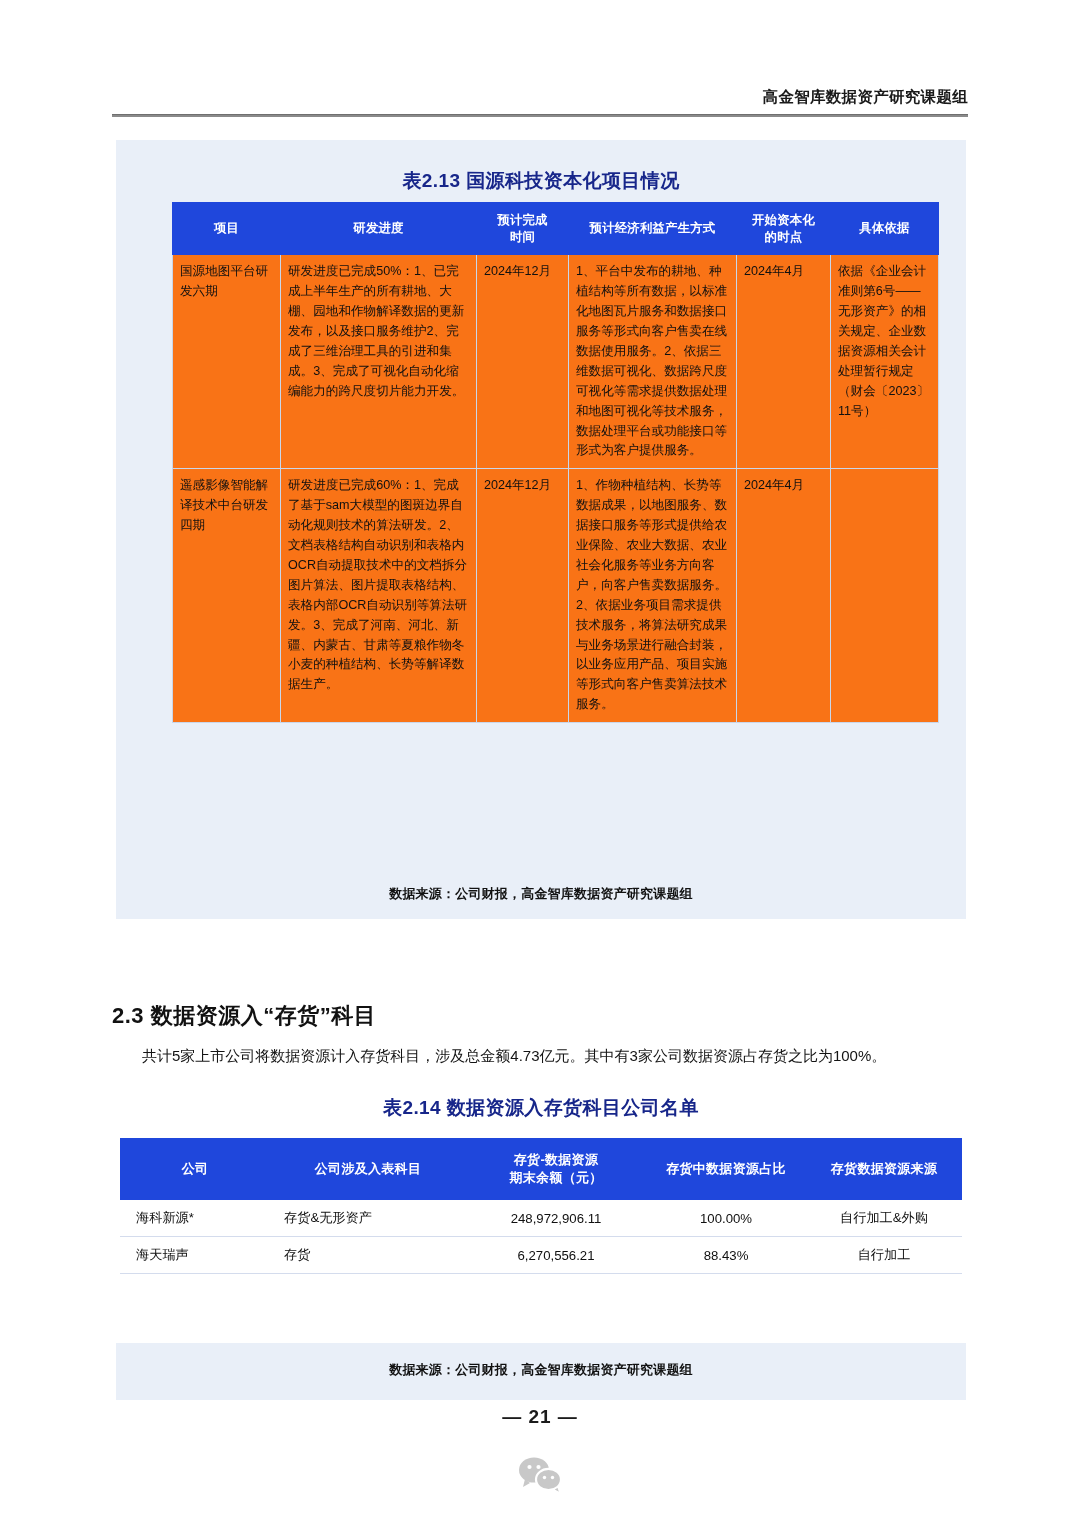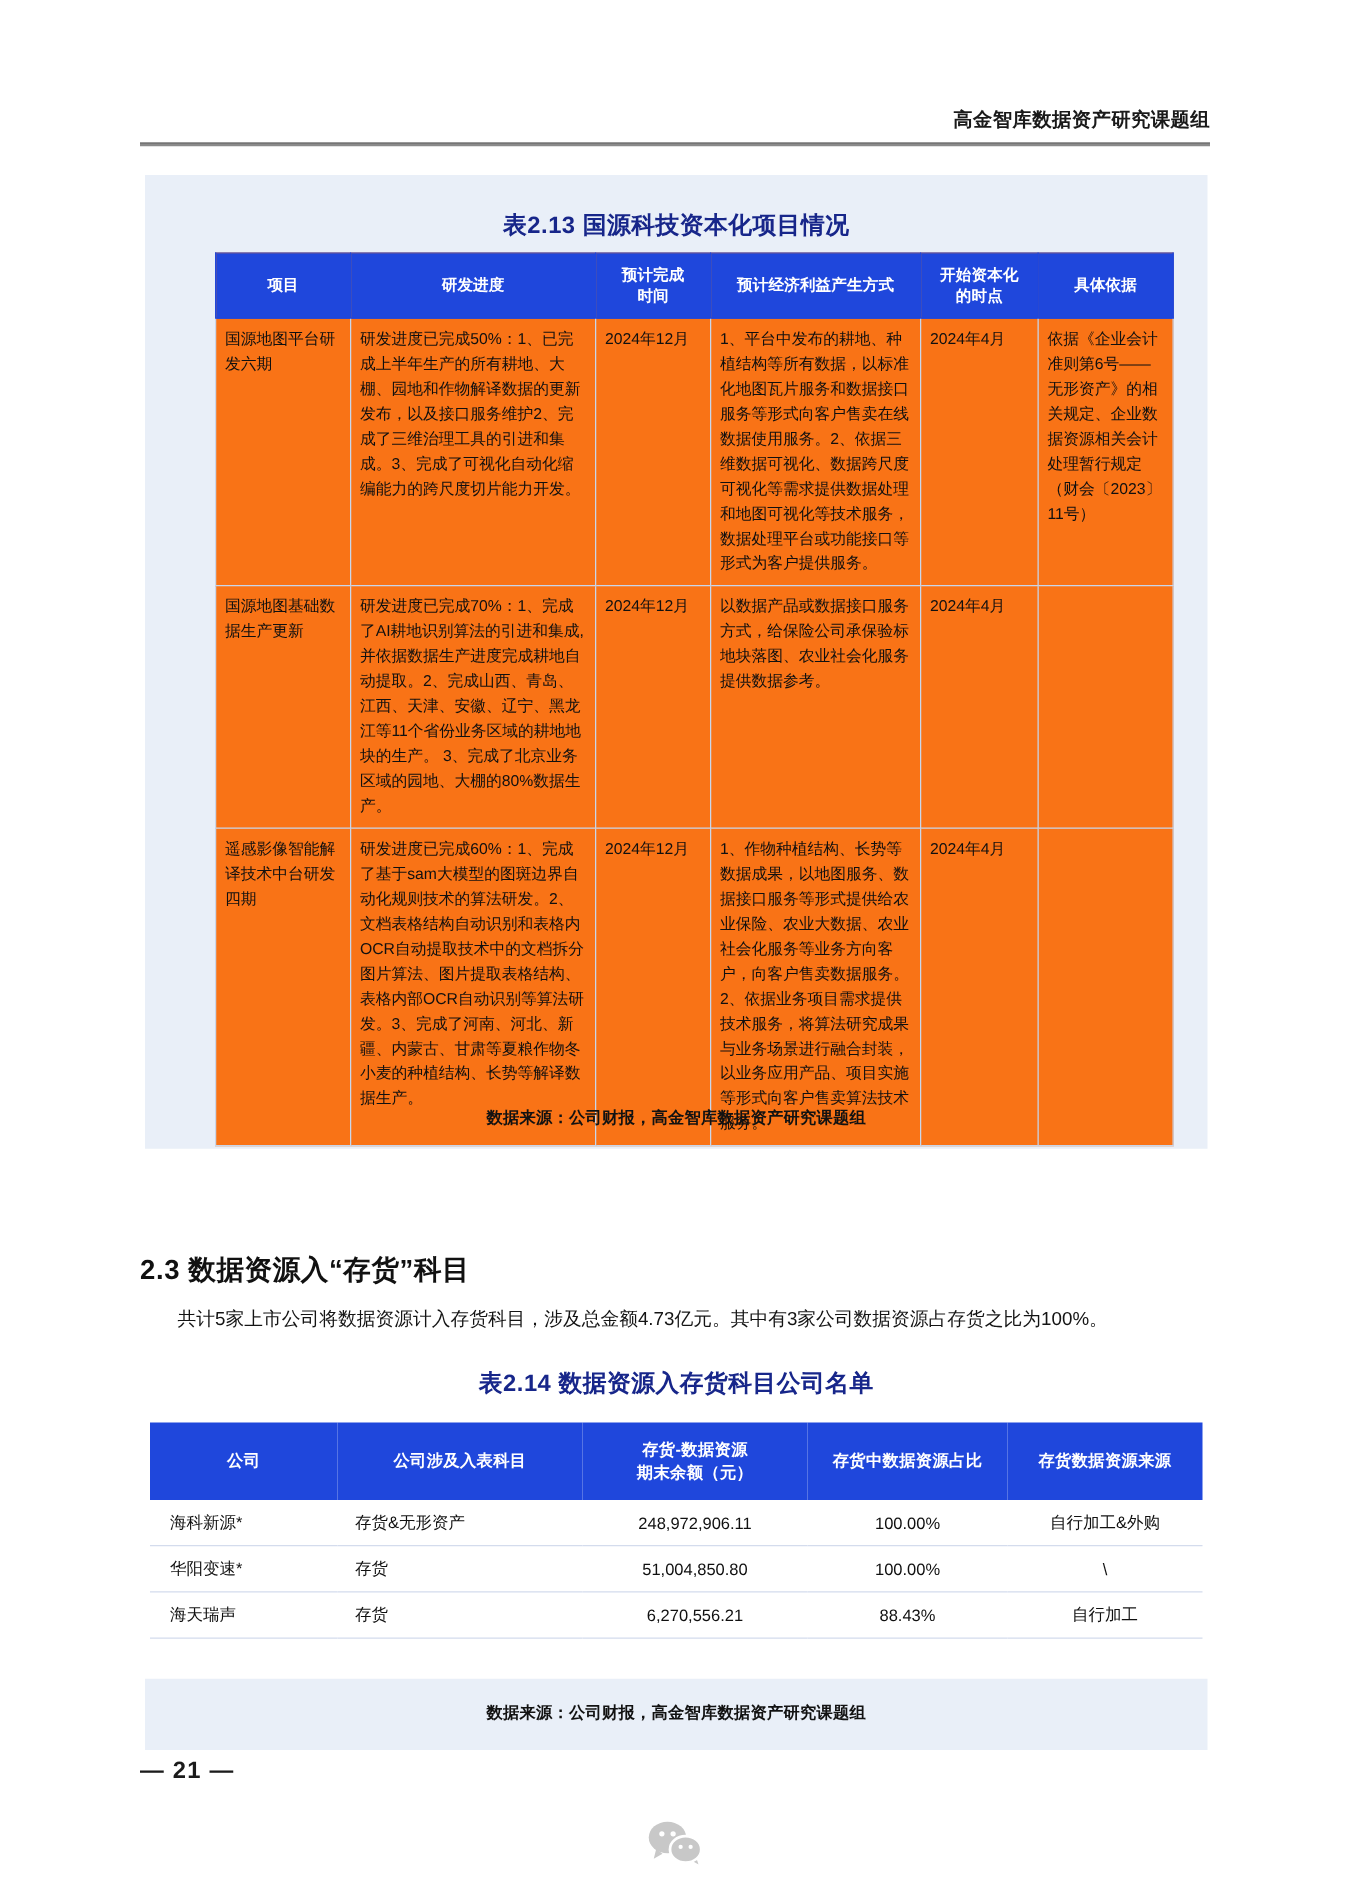--- a/index.html
+++ b/index.html
@@ -221,21 +221,21 @@
   .w-amount  { width: 180px; }
   .w-ratio   { width: 160px; }
   .w-source  { width: 156px; }
 
   
   #page-number {
     position: absolute;
     top: 1406px;
     left: 112px;
     width: 856px;
-    text-align: left;
+    text-align: center;
     font-size: 19px;
     font-weight: 700;
     color: #1b1b1b;
     letter-spacing: 1px;
   }
 
   
   #watermark {
     position: absolute;
     top: 1456px;
@@ -296,28 +296,20 @@
   <tbody>
     <tr>
       <td>国源地图平台研发六期</td>
       <td>研发进度已完成50%：1、已完成上半年生产的所有耕地、大棚、园地和作物解译数据的更新发布，以及接口服务维护2、完成了三维治理工具的引进和集成。3、完成了可视化自动化缩编能力的跨尺度切片能力开发。</td>
       <td class="nowrapcell">2024年12月</td>
       <td>1、平台中发布的耕地、种植结构等所有数据，以标准化地图瓦片服务和数据接口服务等形式向客户售卖在线数据使用服务。2、依据三维数据可视化、数据跨尺度可视化等需求提供数据处理和地图可视化等技术服务，数据处理平台或功能接口等形式为客户提供服务。</td>
       <td class="nowrapcell">2024年4月</td>
       <td>依据《企业会计准则第6号——无形资产》的相关规定、企业数据资源相关会计处理暂行规定（财会〔2023〕11号）</td>
     </tr>
     <tr>
-      <td>国源地图基础数据生产更新</td>
-      <td>研发进度已完成70%：1、完成了AI耕地识别算法的引进和集成,并依据数据生产进度完成耕地自动提取。2、完成山西、青岛、江西、天津、安徽、辽宁、黑龙江等11个省份业务区域的耕地地块的生产。 3、完成了北京业务区域的园地、大棚的80%数据生产。</td>
-      <td class="nowrapcell">2024年12月</td>
-      <td>以数据产品或数据接口服务方式，给保险公司承保验标地块落图、农业社会化服务提供数据参考。</td>
-      <td class="nowrapcell">2024年4月</td>
-      <td></td>
-    </tr>
-    <tr>
       <td>遥感影像智能解译技术中台研发四期</td>
       <td>研发进度已完成60%：1、完成了基于sam大模型的图斑边界自动化规则技术的算法研发。2、文档表格结构自动识别和表格内OCR自动提取技术中的文档拆分图片算法、图片提取表格结构、表格内部OCR自动识别等算法研发。3、完成了河南、河北、新疆、内蒙古、甘肃等夏粮作物冬小麦的种植结构、长势等解译数据生产。</td>
       <td class="nowrapcell">2024年12月</td>
       <td>1、作物种植结构、长势等数据成果，以地图服务、数据接口服务等形式提供给农业保险、农业大数据、农业社会化服务等业务方向客户，向客户售卖数据服务。2、依据业务项目需求提供技术服务，将算法研究成果与业务场景进行融合封装，以业务应用产品、项目实施等形式向客户售卖算法技术服务。</td>
       <td class="nowrapcell">2024年4月</td>
       <td></td>
     </tr>
   </tbody>
 </table>
 
@@ -350,27 +342,20 @@
       <th>存货数据资源来源</th>
     </tr>
   </thead>
   <tbody>
     <tr>
       <td class="col-company">海科新源*</td>
       <td class="col-subject">存货&amp;无形资产</td>
       <td class="col-amount">248,972,906.11</td>
       <td class="col-ratio">100.00%</td>
       <td class="col-source">自行加工&amp;外购</td>
-    </tr>
-    <tr>
-      <td class="col-company">华阳变速*</td>
-      <td class="col-subject">存货</td>
-      <td class="col-amount">51,004,850.80</td>
-      <td class="col-ratio">100.00%</td>
-      <td class="col-source">\</td>
     </tr>
     <tr>
       <td class="col-company">海天瑞声</td>
       <td class="col-subject">存货</td>
       <td class="col-amount">6,270,556.21</td>
       <td class="col-ratio">88.43%</td>
       <td class="col-source">自行加工</td>
     </tr>
   </tbody>
 </table>

